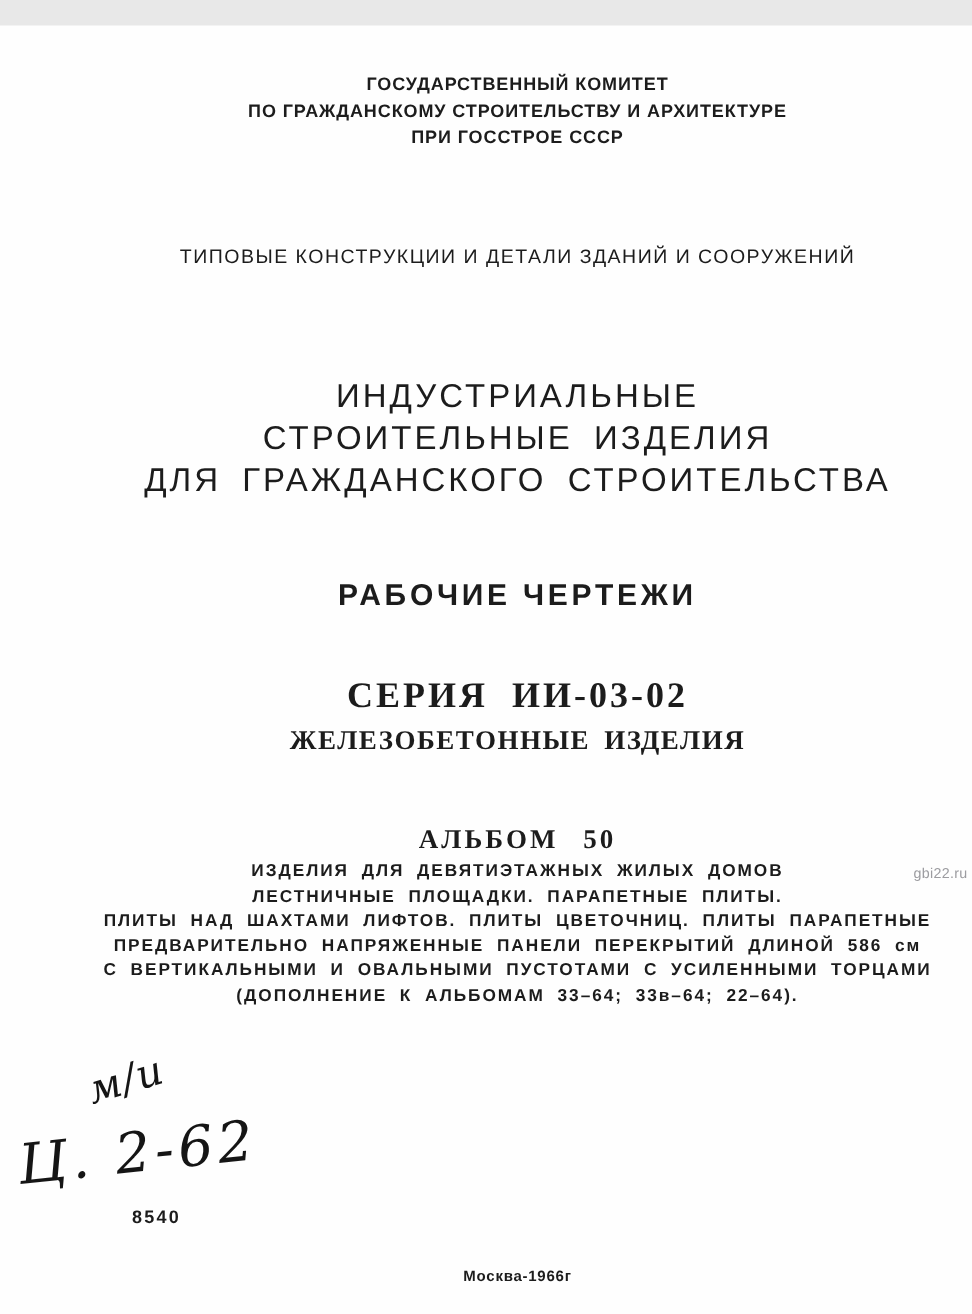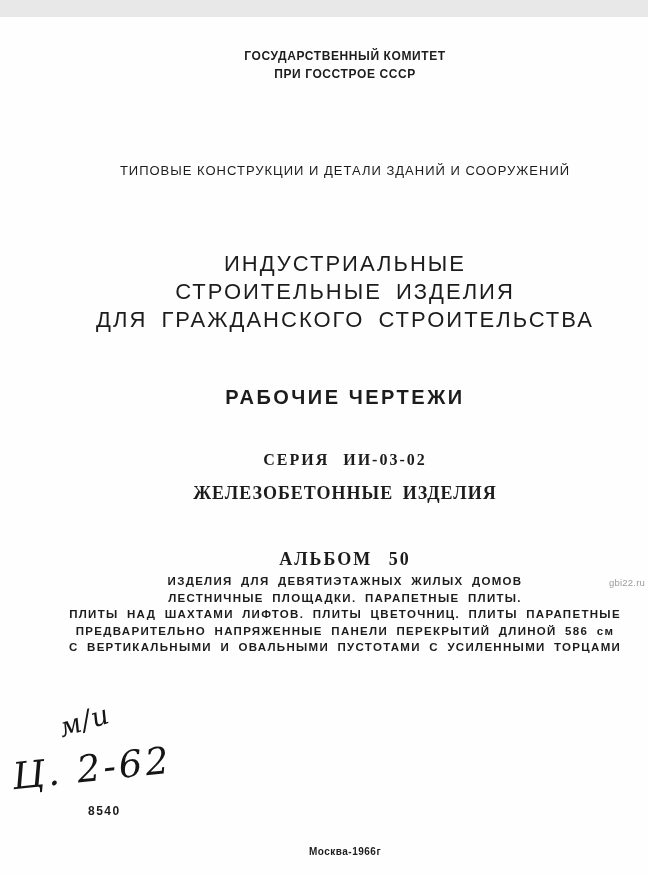--- a/index.html
+++ b/index.html
@@ -12,21 +12,21 @@
     color:#1c1c1c;
     font-family:"Liberation Sans", sans-serif;
   }
   
   .abs{position:absolute;left:42px;right:0;text-align:center;white-space:nowrap;}
 
   .org-block{top:31px;font-size:12px;font-weight:700;line-height:17.5px;letter-spacing:.6px;}
   .caption{top:146px;font-size:13px;font-weight:400;letter-spacing:1px;}
   .main-title{top:233px;font-size:22px;font-weight:400;line-height:28px;letter-spacing:2px;word-spacing:6px;}
   .working{top:369px;font-size:20px;font-weight:700;letter-spacing:2.5px;}
-  .series{top:434px;font-family:"Liberation Serif",serif;font-size:16px;font-weight:700;letter-spacing:2px;word-spacing:8px;}
+  .series{top:434px;font-family:"Liberation Serif",serif;font-size:24px;font-weight:700;letter-spacing:2px;word-spacing:8px;}
   .subject{top:466px;font-family:"Liberation Serif",serif;font-size:18px;font-weight:700;letter-spacing:1px;word-spacing:4px;}
   .album-h{top:532px;font-family:"Liberation Serif",serif;font-size:18px;font-weight:700;letter-spacing:2px;word-spacing:10px;}
   .desc{top:556px;font-size:11.5px;font-weight:700;line-height:16.6px;letter-spacing:1.3px;word-spacing:4px;}
 
   .hand{
     position:absolute;
     font-family:"DejaVu Serif", serif;
     font-style:italic;
     color:#151515;
     white-space:nowrap;
@@ -38,20 +38,21 @@
   .wm{position:absolute;right:3px;top:560px;font-size:9.5px;color:#9c9ca0;letter-spacing:.2px;}
   .smudge{position:absolute;left:6px;top:863px;width:56px;height:6px;background:rgba(120,120,120,.07);border-radius:3px;}
 </style>
 </head>
 <body>
 
 <div id="page">
 
   <div class="abs org-block">
     <div>ГОСУДАРСТВЕННЫЙ КОМИТЕТ</div>
+    <div>ПО ГРАЖДАНСКОМУ СТРОИТЕЛЬСТВУ И АРХИТЕКТУРЕ</div>
     <div>ПРИ ГОССТРОЕ СССР</div>
   </div>
 
   <div class="abs caption">ТИПОВЫЕ КОНСТРУКЦИИ И ДЕТАЛИ ЗДАНИЙ И СООРУЖЕНИЙ</div>
 
   <div class="abs main-title">
     <div>ИНДУСТРИАЛЬНЫЕ</div>
     <div>СТРОИТЕЛЬНЫЕ ИЗДЕЛИЯ</div>
     <div>ДЛЯ ГРАЖДАНСКОГО СТРОИТЕЛЬСТВА</div>
   </div>
@@ -63,20 +64,21 @@
   <div class="abs subject">ЖЕЛЕЗОБЕТОННЫЕ ИЗДЕЛИЯ</div>
 
   <div class="abs album-h">АЛЬБОМ 50</div>
 
   <div class="abs desc">
     <div>ИЗДЕЛИЯ ДЛЯ ДЕВЯТИЭТАЖНЫХ ЖИЛЫХ ДОМОВ</div>
     <div>ЛЕСТНИЧНЫЕ ПЛОЩАДКИ. ПАРАПЕТНЫЕ ПЛИТЫ.</div>
     <div>ПЛИТЫ НАД ШАХТАМИ ЛИФТОВ. ПЛИТЫ ЦВЕТОЧНИЦ. ПЛИТЫ ПАРАПЕТНЫЕ</div>
     <div>ПРЕДВАРИТЕЛЬНО НАПРЯЖЕННЫЕ ПАНЕЛИ ПЕРЕКРЫТИЙ ДЛИНОЙ 586 см</div>
     <div>С ВЕРТИКАЛЬНЫМИ И ОВАЛЬНЫМИ ПУСТОТАМИ С УСИЛЕННЫМИ ТОРЦАМИ</div>
+    <div>(ДОПОЛНЕНИЕ К АЛЬБОМАМ 33–64; 33в–64; 22–64).</div>
   </div>
 
   <div class="hand hand-top">м/и</div>
   <div class="hand hand-price">Ц. 2-62</div>
 
   <div class="print-code">8540</div>
 
   <div class="abs imprint">Москва-1966г</div>
 
   <div class="wm">gbi22.ru</div>

